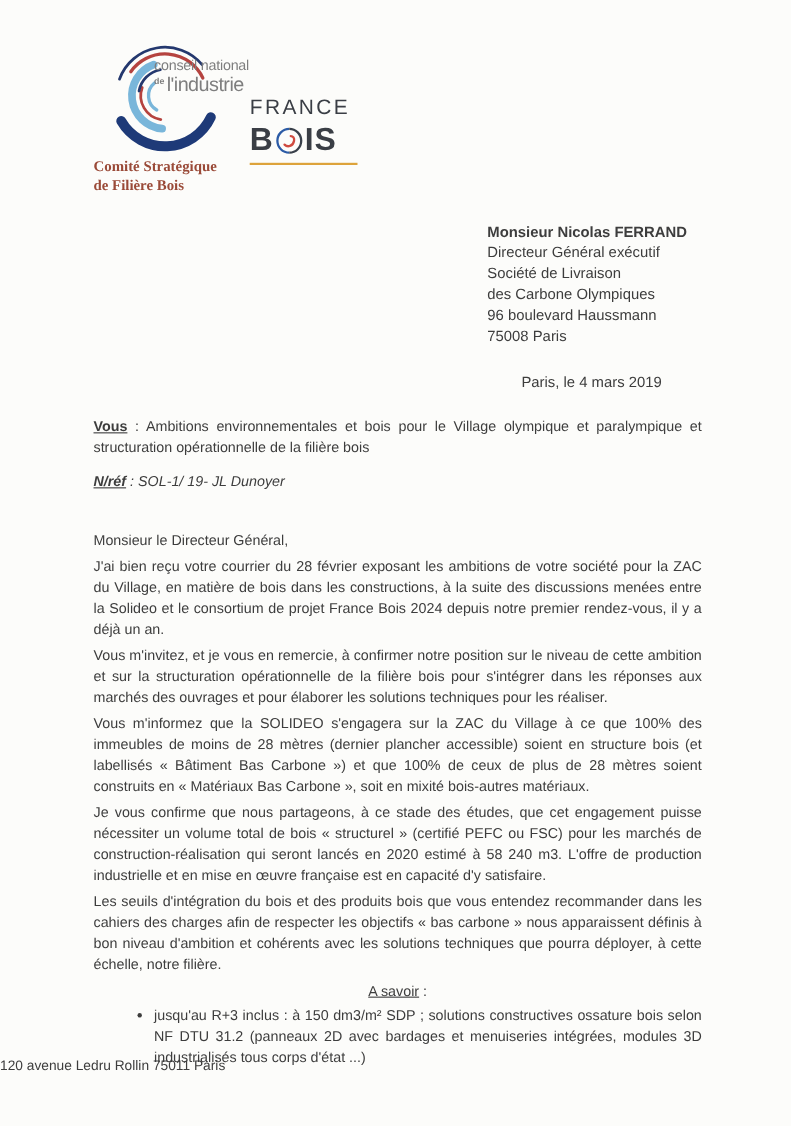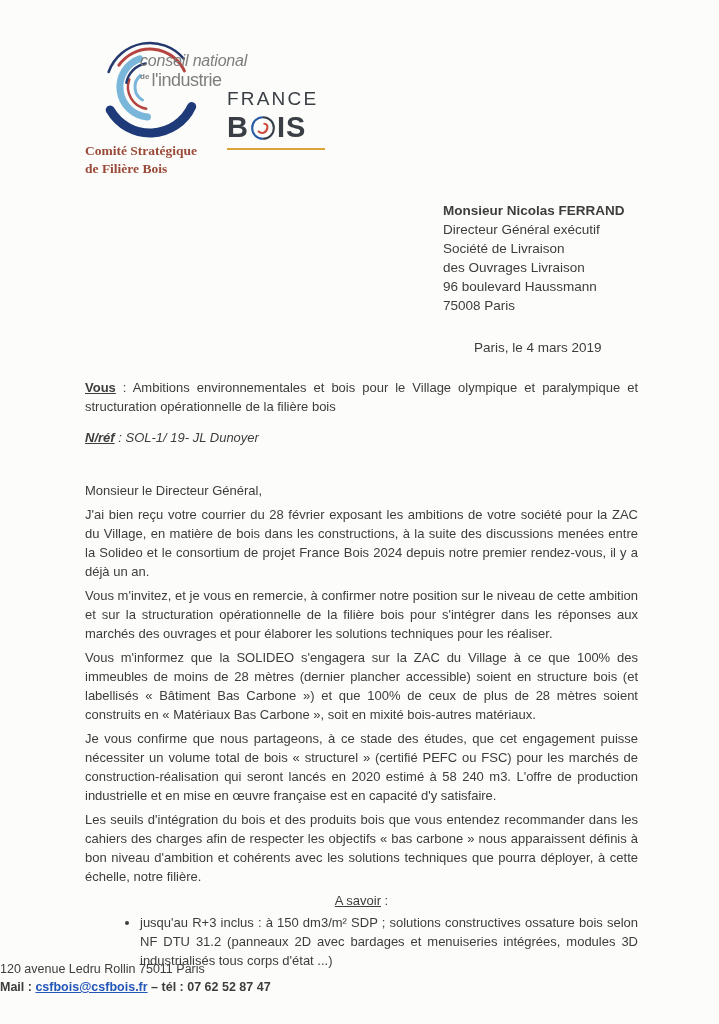--- a/index.html
+++ b/index.html
@@ -22,21 +22,21 @@
     left: 88px; top: 33px;
     width: 145px; height: 125px;
   }
   .cni-logo svg { position: absolute; left: 0; top: 0; }
   .cni-text {
     position: absolute; left: 52px; top: 20px;
     color: #7e7e7e;
     line-height: 1;
     white-space: nowrap;
   }
-  .cni-line1 { font-size: 16px; letter-spacing: -0.2px; display: block; font-style: italic; }
+  .cni-line1 { font-size: 13px; letter-spacing: -0.2px; display: block; }
   .cni-line2 { display: block; margin-top: 2px; }
   .cni-de { font-size: 8px; vertical-align: 7px; font-weight: bold; }
   .cni-industrie { font-size: 18px; letter-spacing: -0.5px; }
 
   .committee {
     position: absolute; left: 85px; top: 142px;
     font-family: "Liberation Serif", "DejaVu Serif", serif;
     font-weight: 700;
     font-size: 13.5px;
     line-height: 1.3;
@@ -134,21 +134,21 @@
       </svg>
       <span>IS</span>
     </span>
     <div class="fb-underline"></div>
   </div>
 
   <div class="recipient">
     <span class="r-line">Monsieur Nicolas FERRAND</span>
     <span class="r-line">Directeur Général exécutif</span>
     <span class="r-line">Société de Livraison</span>
-    <span class="r-line">des Ouvrages Livraison</span>
+    <span class="r-line">des Carbone Olympiques</span>
     <span class="r-line">96 boulevard Haussmann</span>
     <span class="r-line">75008 Paris</span>
   </div>
 
   <div class="dateline">Paris, le 4 mars 2019</div>
 
   <div class="content">
 
     <p class="subject"><span class="subject-label">Vous</span><span> : </span><span>Ambitions environnementales et bois pour le Village olympique et paralympique et structuration opérationnelle de la filière bois</span></p>
 
@@ -165,16 +165,15 @@
     <p class="a-savoir"><span class="a-savoir-label">A savoir</span><span> :</span></p>
 
     <ul class="points">
       <li>jusqu'au R+3 inclus : à 150 dm3/m² SDP ; solutions constructives ossature bois selon NF DTU 31.2 (panneaux 2D avec bardages et menuiseries intégrées, modules 3D industrialisés tous corps d'état ...)</li>
     </ul>
 
   </div>
 
   <div class="footer">
     <div>120 avenue Ledru Rollin 75011 Paris</div>
-    <div class="mail-row"><span>Mail : </span><span class="email-link">csfbois@csfbois.fr</span><span> – tél : </span><span>07 62 52 87 47</span></div>
   </div>
 
 </div>
 
 </body></html>

